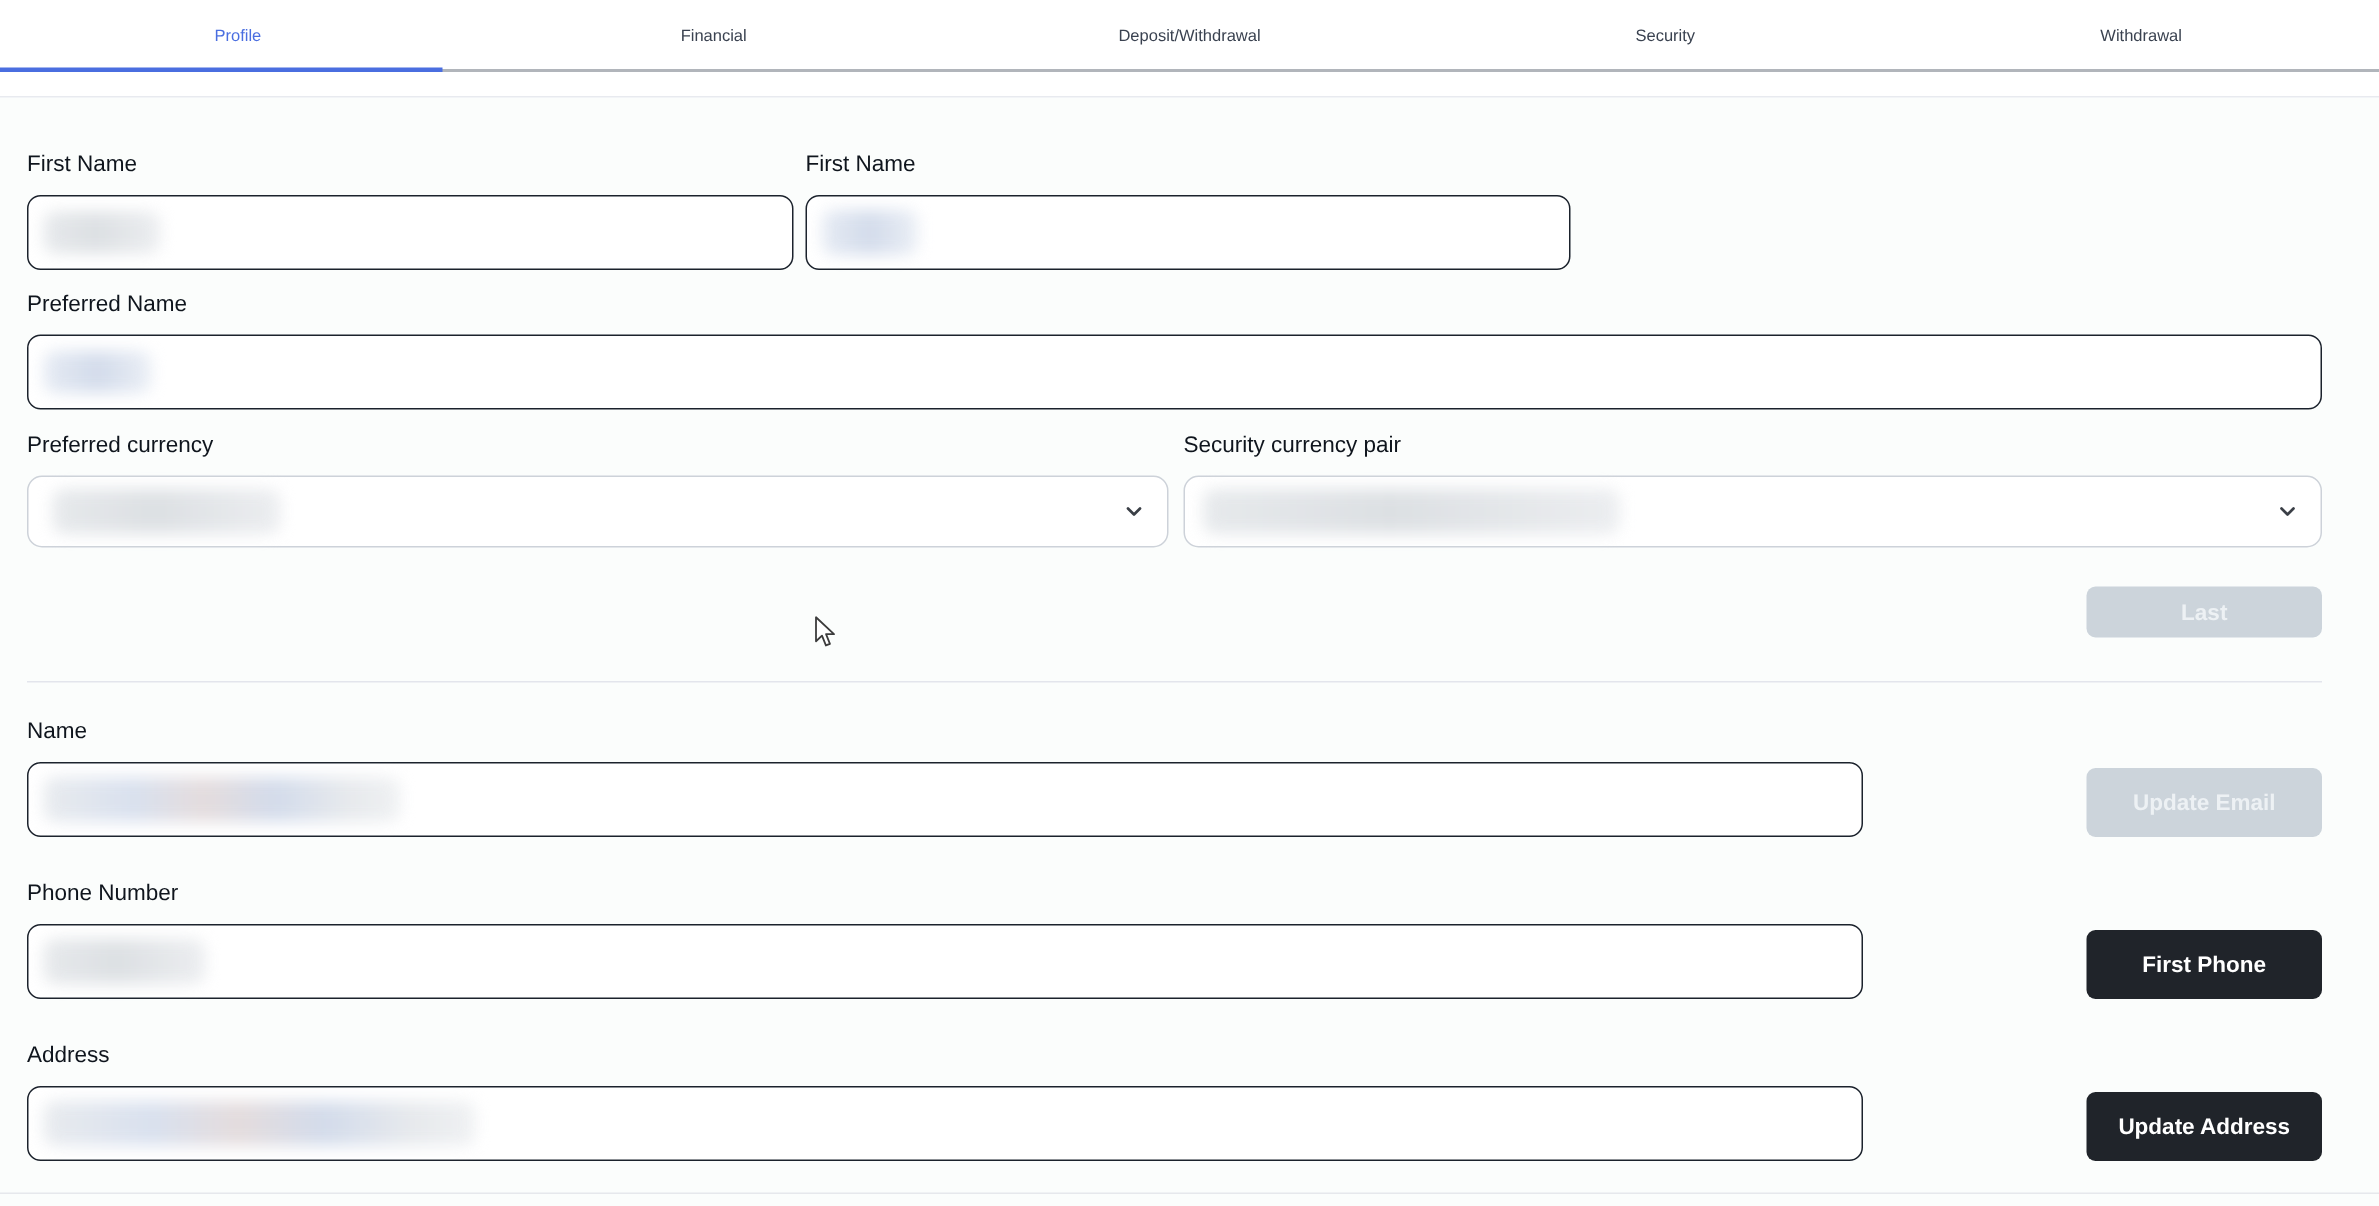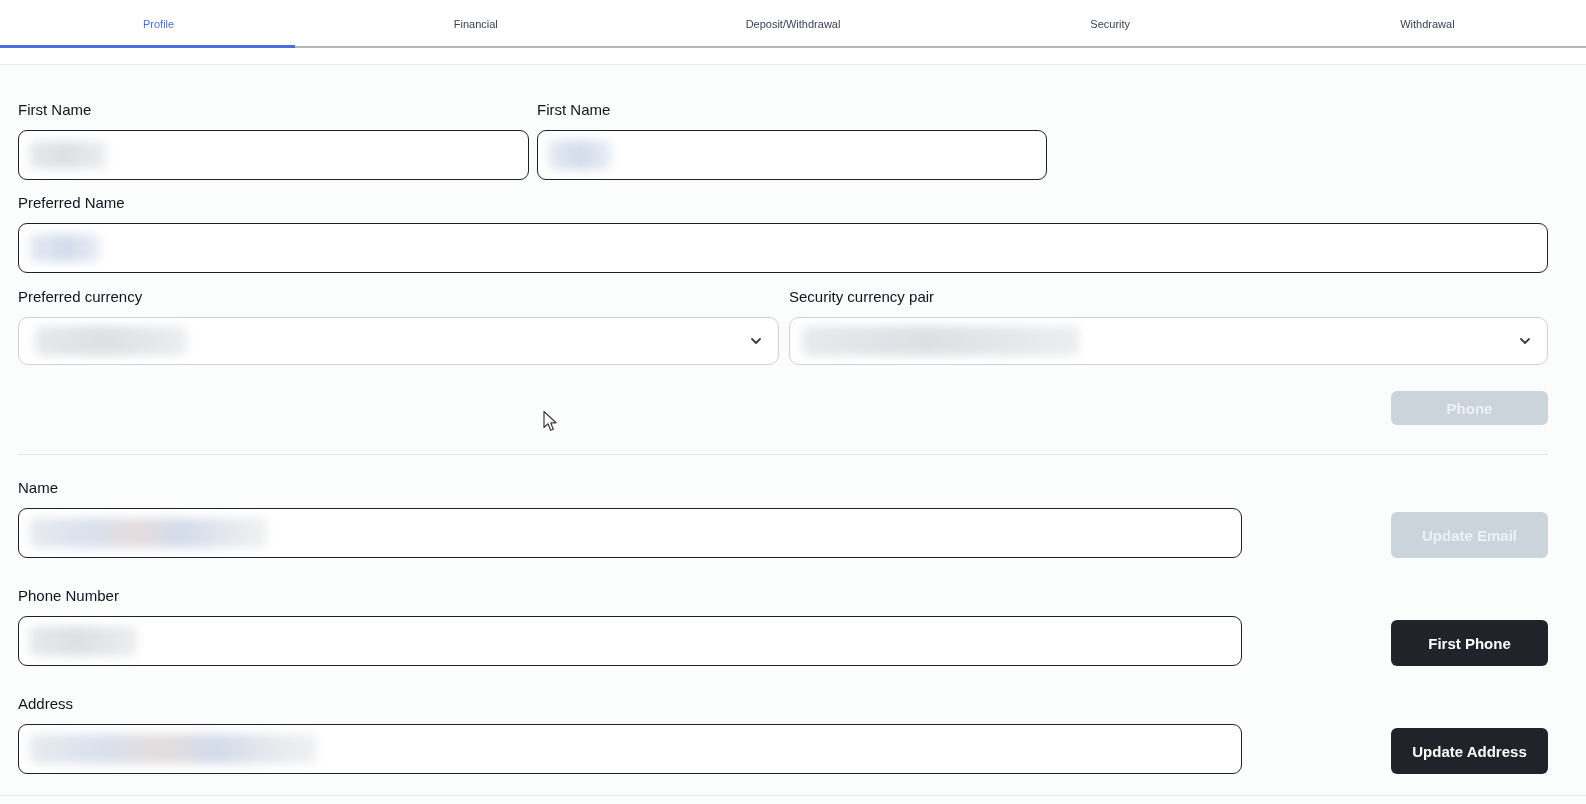--- a/index.html
+++ b/index.html
@@ -214,21 +214,21 @@
       <div class="select-box">
         <span class="blob blob-gray" style="width:278px; height:30px; margin-left:12px;"></span>
         <svg class="chevron" viewBox="0 0 14 14" fill="none">
           <path d="M3 5 L7 9 L11 5" stroke="#3a3f46" stroke-width="1.8" stroke-linecap="round" stroke-linejoin="round"></path>
         </svg>
       </div>
     </div>
   </div>
 
   <div class="save-row">
-    <button class="btn btn-disabled btn-save" disabled="">Phone</button>
+    <button class="btn btn-disabled btn-save" disabled="">Last</button>
   </div>
 
   <div class="divider"></div>
 
   <div class="contact-row">
     <div class="contact-field">
       <div class="field-label">Name</div>
       <div class="input-box">
         <span class="blob blob-mixed" style="width:238px; height:30px; margin-left:10px;"></span>
       </div>

